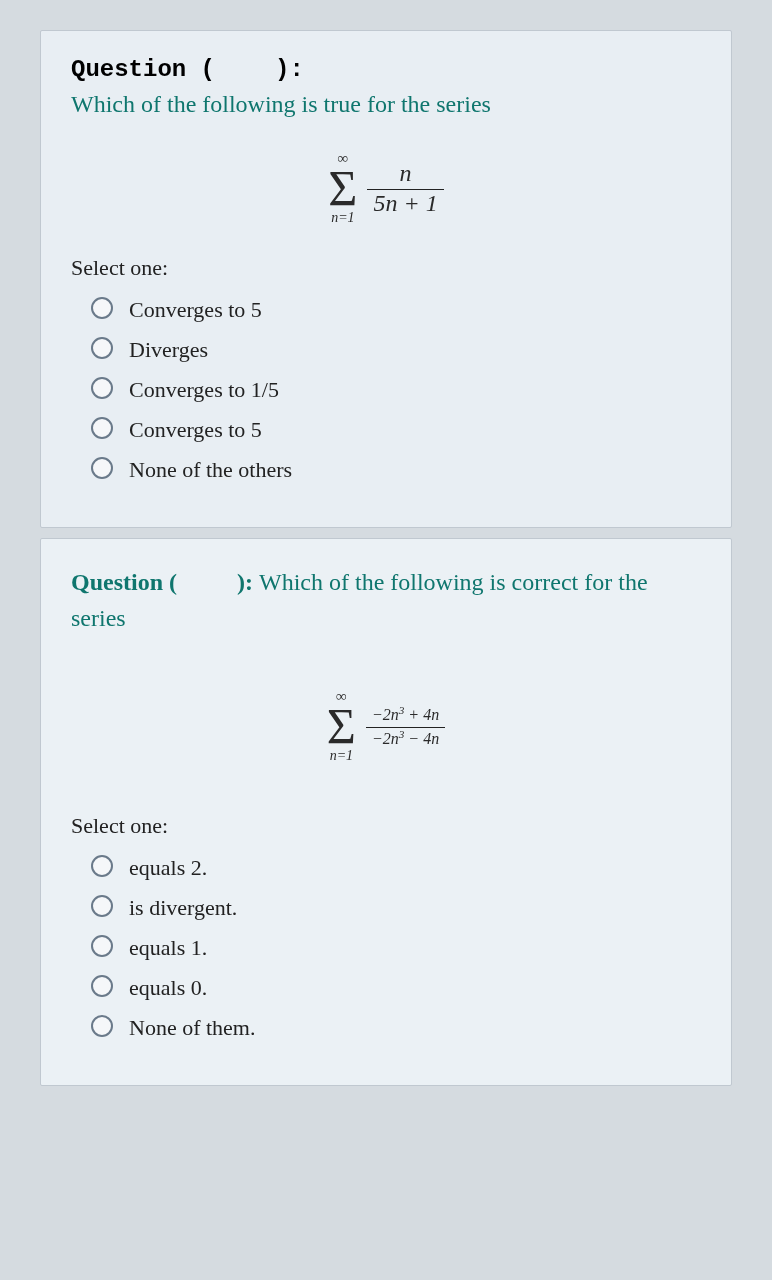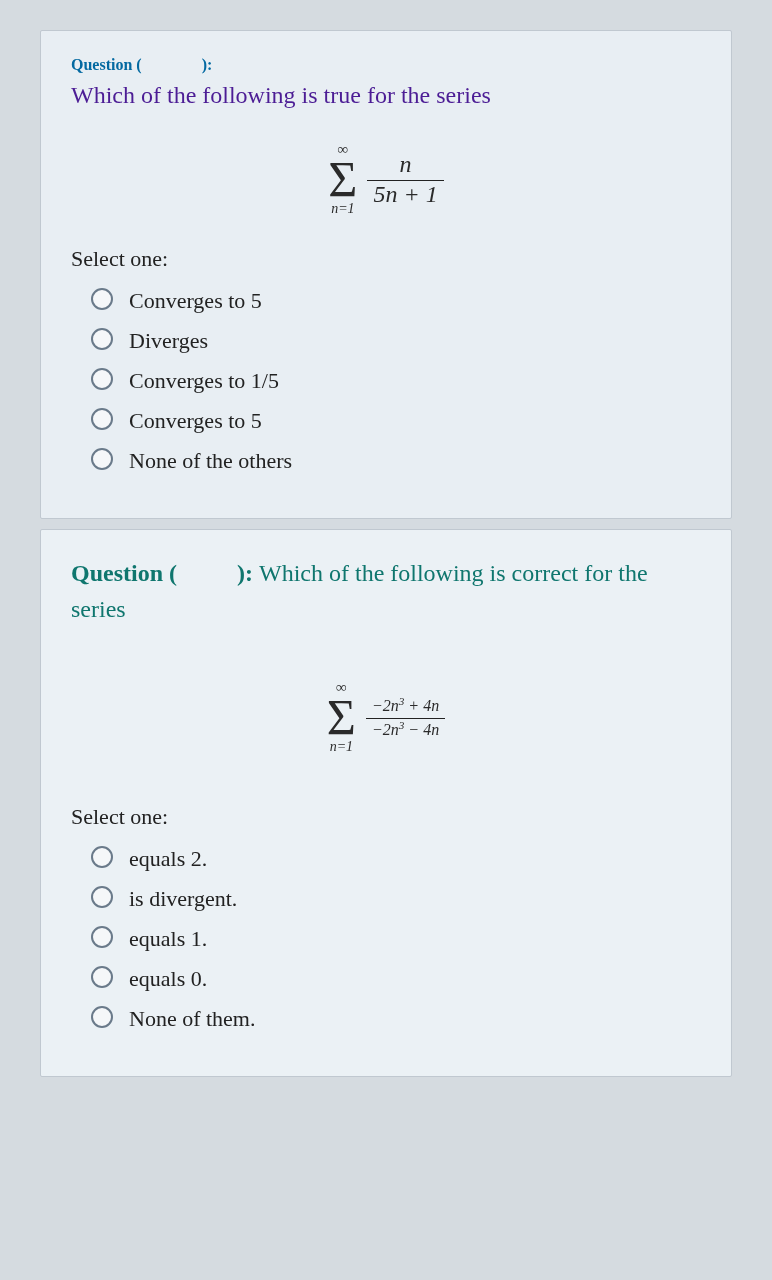--- a/index.html
+++ b/index.html
@@ -19,28 +19,29 @@
       background: #e8eef3;
       border: 1px solid #c0c8d0;
       padding: 25px 30px 30px 30px;
       margin-bottom: 10px;
       border-radius: 2px;
     }
     .question-block.second {
       background: #ebf1f5;
     }
     .question-header {
-      font-size: 16px;
+      font-size: 24px;
       font-weight: bold;
-      color: #0369a1;
+      color: #000000;
       margin-bottom: 8px;
+      font-family: Liberation Mono, monospace;
     }
     .question-text {
       font-size: 24px;
-      color: #4c1d95;
+      color: #0f766e;
       margin-bottom: 20px;
     }
     .inline-header {
       font-size: 24px;
       color: #0f766e;
       line-height: 1.5;
     }
     .inline-header .bold {
       font-weight: bold;
     }

